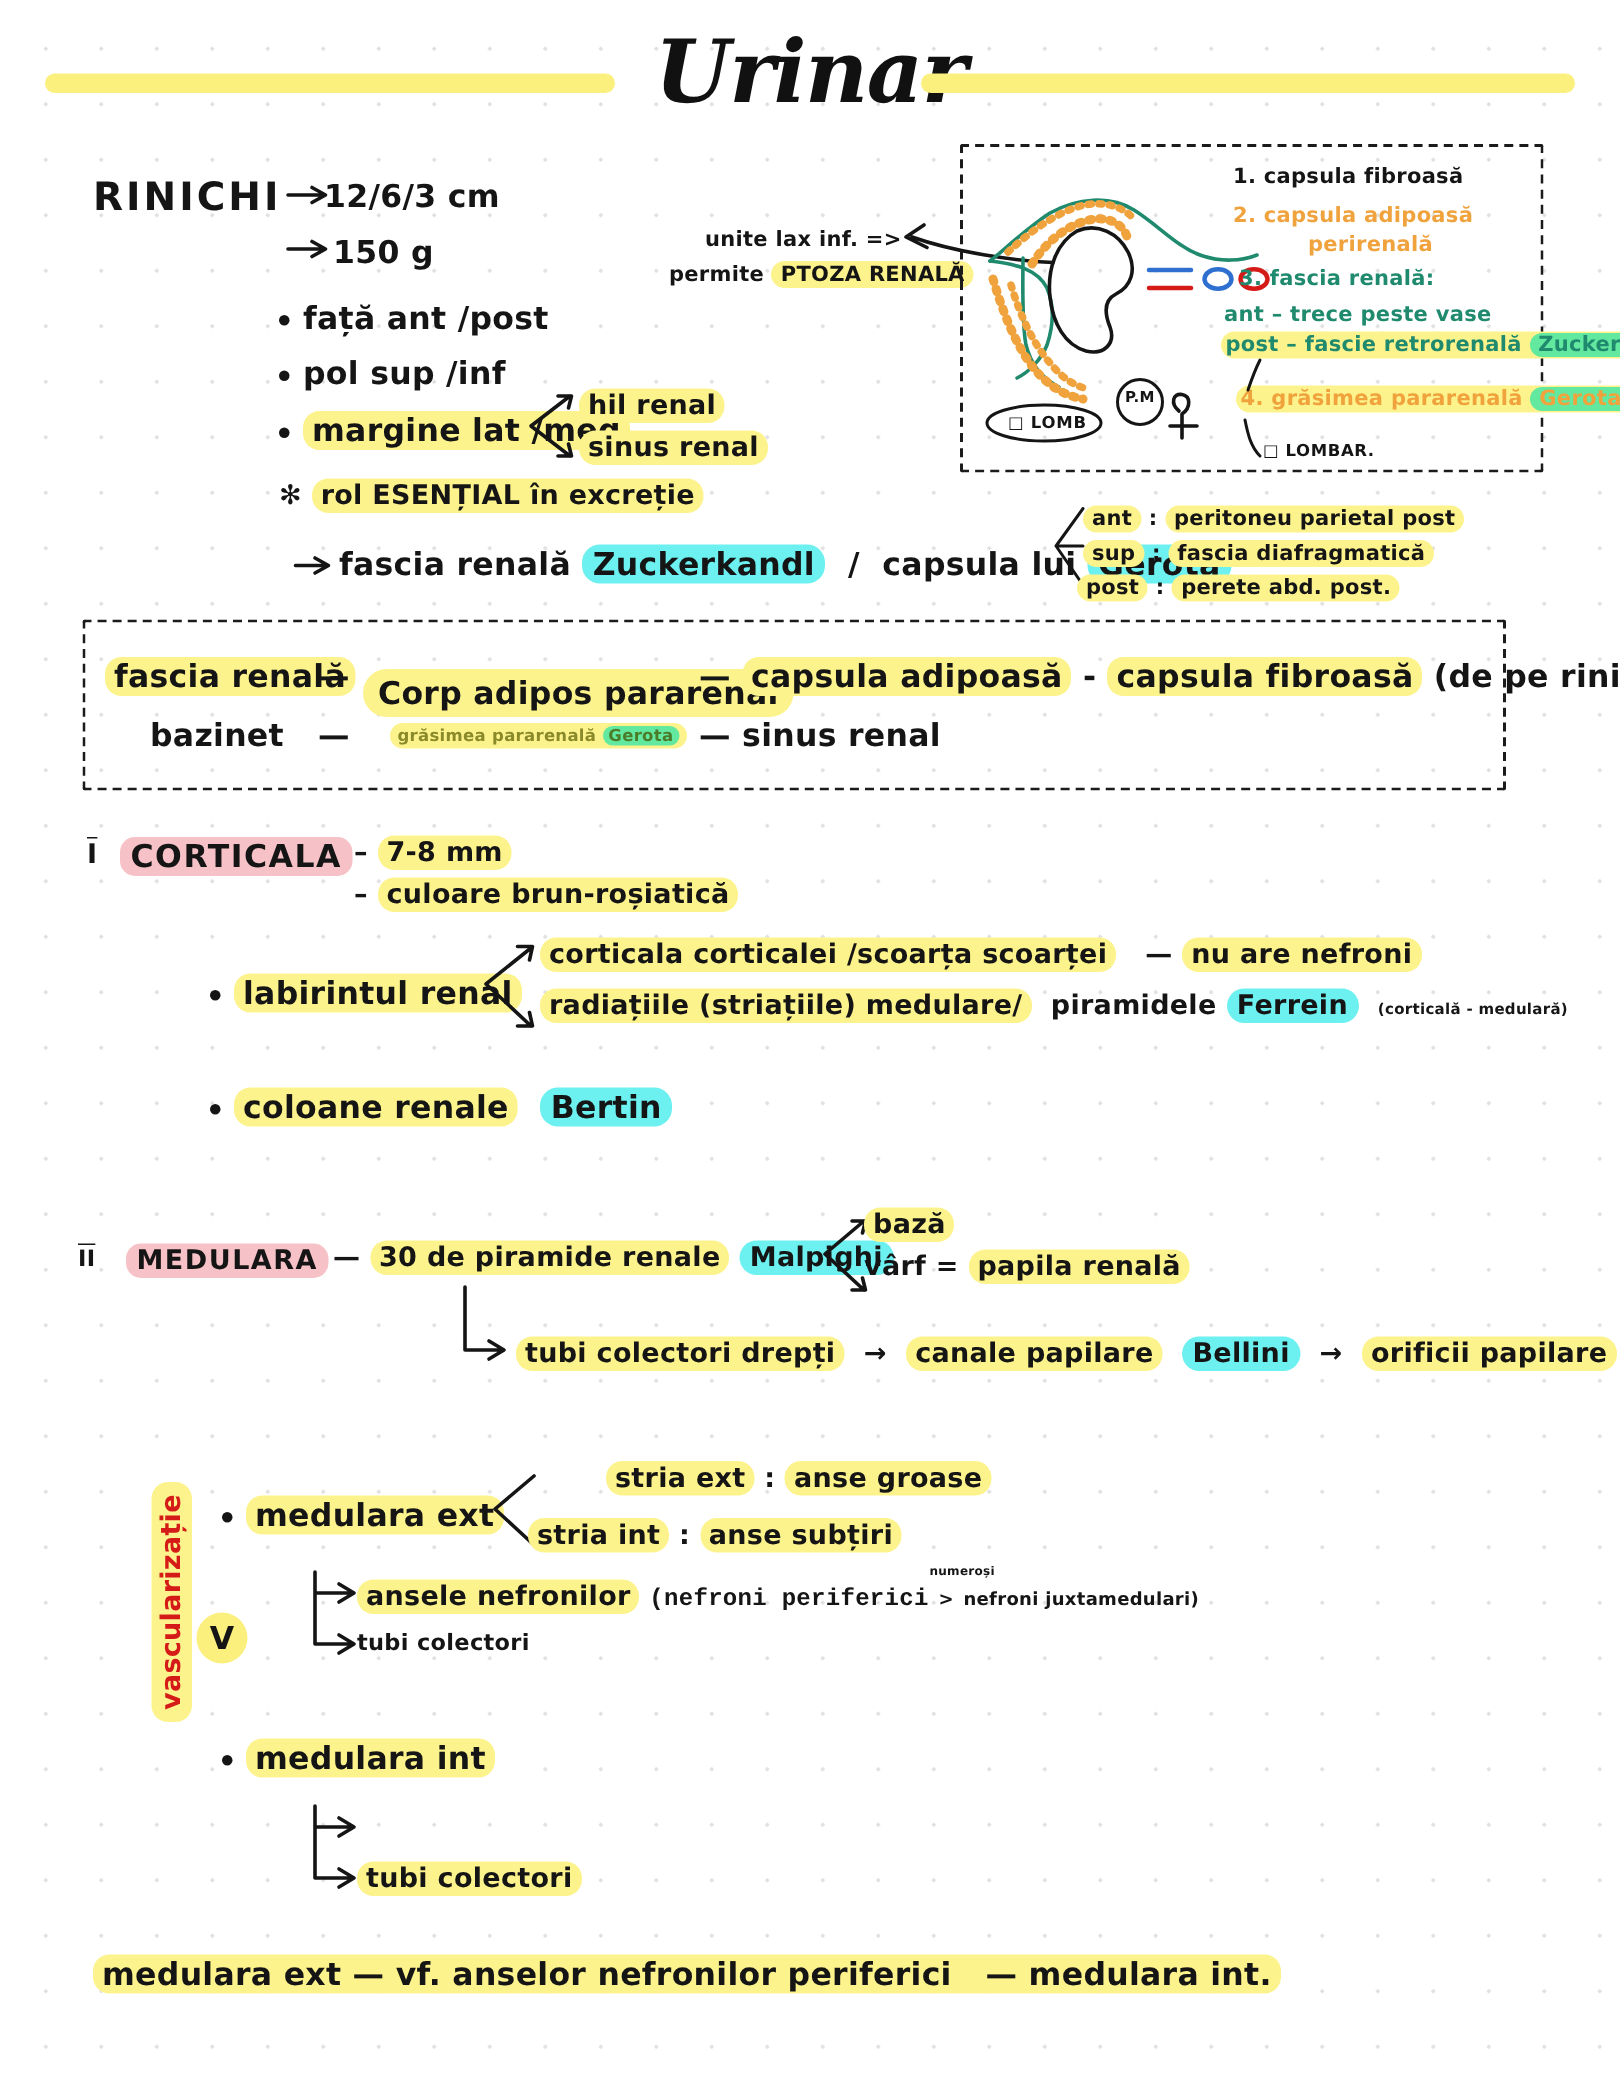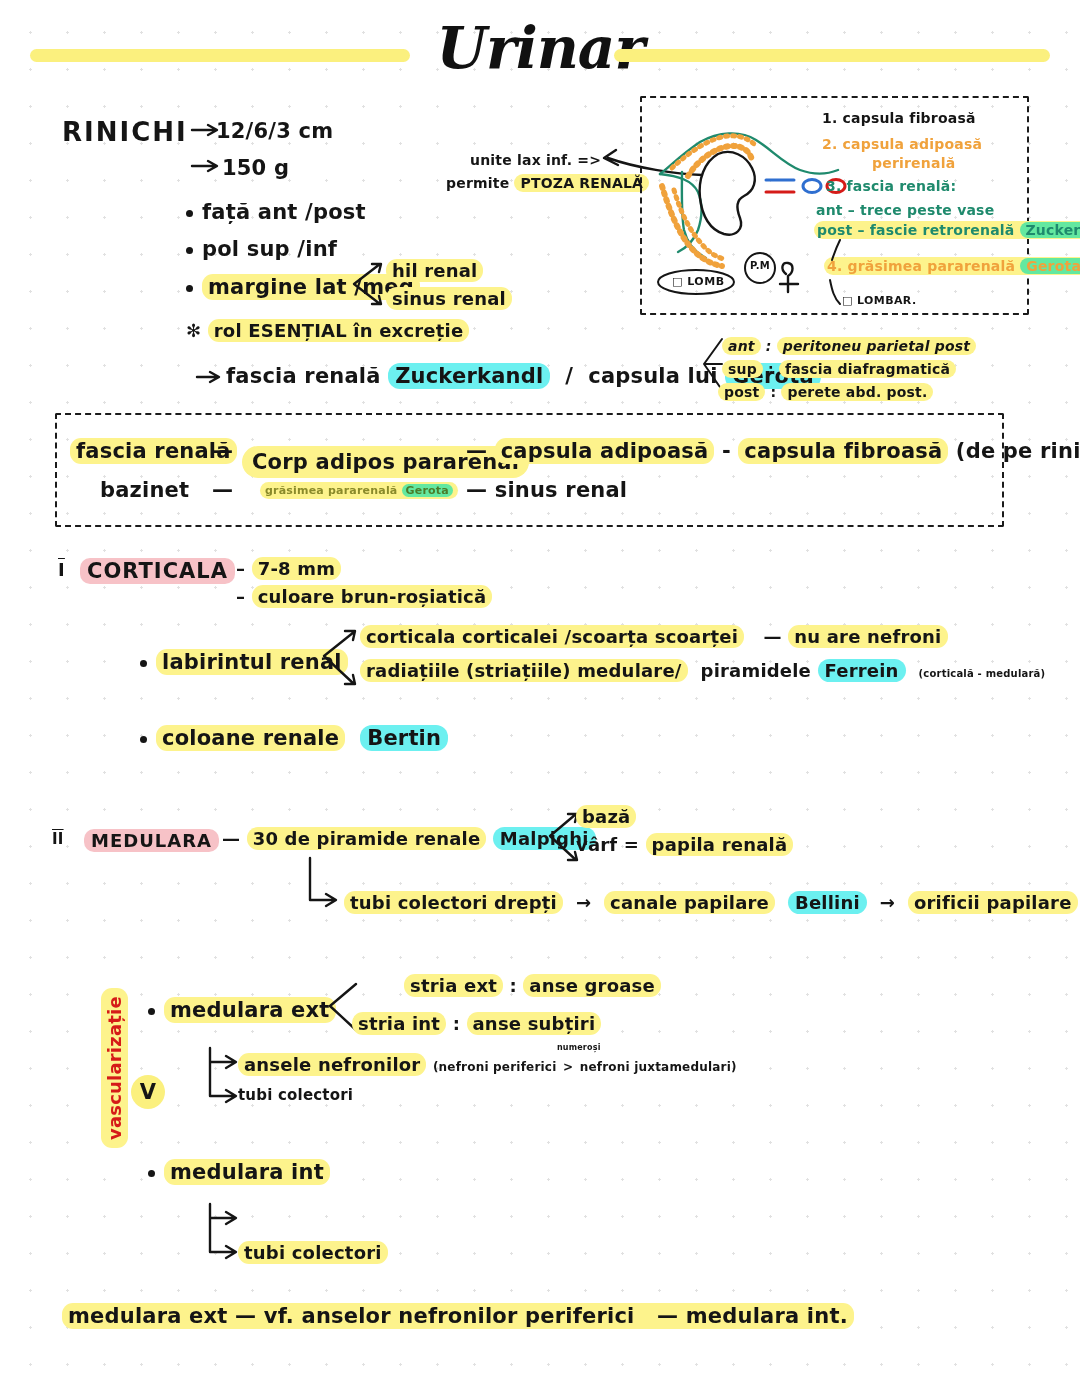--- a/index.html
+++ b/index.html
@@ -198,21 +198,21 @@
   </div>
   <div class="abs hand lbl-xxs" style="left:842px;top:294px;letter-spacing:.4px;">□ LOMBAR.</div>
   <svg class="abs" style="left:826px;top:236px;width:30px;height:70px;">
     <path class="ink-th" d="M14,4 C10,12 8,18 6,24"></path>
     <path class="ink-th" d="M4,44 C6,54 8,62 14,68"></path>
   </svg>
 
   <svg class="abs" style="left:700px;top:336px;width:26px;height:60px;">
     <path class="ink-th" d="M22,3 L4,28 L22,54 M4,28 L22,28"></path>
   </svg>
-  <div class="abs hand lbl-xs" style="left:722px;top:338px;white-space:nowrap;font-style:italic;">
+  <div class="abs hand lbl-xs" style="left:722px;top:338px;white-space:nowrap;">
     <span class="hl-soft"><span>ant</span></span>
     <span>:</span>
     <span class="hl-soft">peritoneu parietal post</span>
   </div>
   <div class="abs hand lbl-xs" style="left:722px;top:361px;white-space:nowrap;">
     <span class="hl-soft"><span>sup</span></span>
     <span>:</span>
     <span class="hl-soft">fascia diafragmatică</span>
   </div>
   <div class="abs hand lbl-xs" style="left:718px;top:384px;white-space:nowrap;">
@@ -338,21 +338,21 @@
     <span class="hl-soft">stria int</span>
     <span>:</span>
     <span class="hl-soft">anse subțiri</span>
   </div>
 
   <svg class="abs" style="left:206px;top:1046px;width:42px;height:56px;">
     <path class="ink" d="M4,2 L4,50 M4,16 L28,16 M20,10 L30,16 L20,22 M4,50 L28,50 M20,44 L30,50 L20,56"></path>
   </svg>
   <div class="abs hand lbl-s" style="left:238px;top:1054px;white-space:nowrap;">
     <span class="hl-soft">ansele nefronilor</span>
-    <span class="lbl-xs" style="font-size:12px;">(nefroni periferici</span>
+    <span class="lbl-xs" style="font-size:16px;font-family:Liberation Mono, monospace;">(nefroni periferici</span>
     <span style="position:relative;display:inline-block;">
       <span class="lbl-xxs" style="position:absolute;left:-6px;top:-11px;font-size:8px;white-space:nowrap;">numeroși</span>
       <span class="lbl-xs" style="font-size:12px;">&gt;</span>
     </span>
     <span class="lbl-xs" style="font-size:12px;">nefroni juxtamedulari)</span>
   </div>
   <div class="abs hand lbl-xs" style="left:238px;top:1086px;font-size:15px;">tubi colectori</div>
 
   <div class="abs hand lbl" style="left:148px;top:1160px;">
     <span class="bullet"></span><span class="hl-soft">medulara int</span>

